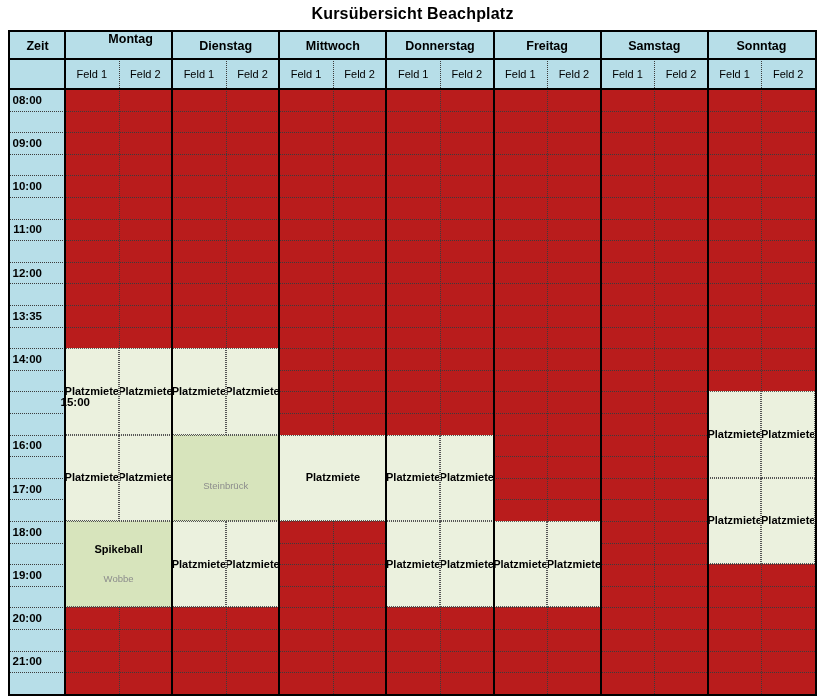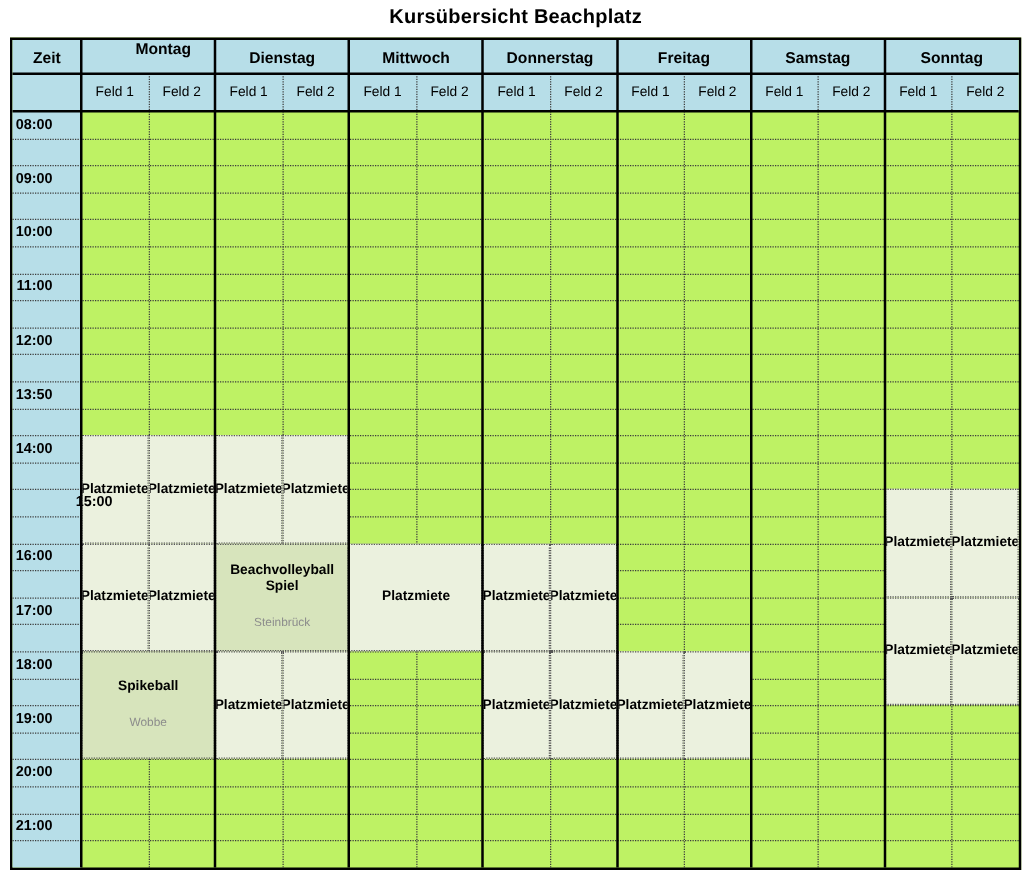--- a/index.html
+++ b/index.html
@@ -2,21 +2,21 @@
 <html style="--header-bg: #b7dee8; --rental-bg: #ebf1de; --course-bg: #d7e4bc; --sub-text: #8c8c8c; --grid: #3c3c3c;"><head>
 <meta charset="utf-8">
 <style>
   html,body{margin:0;padding:0;background:#ffffff;}
   body{width:825px;height:700px;overflow:hidden;position:relative;
        font-family:"Liberation Sans","DejaVu Sans",sans-serif;color:#000;}
   .canvas{position:absolute;left:0;top:0;width:825px;height:700px;background:#fff;}
   .title{position:absolute;left:0;top:5px;width:100%;text-align:center;
          font-size:16px;font-weight:bold;letter-spacing:.2px;}
   .table{position:absolute;left:8px;top:30px;width:805px;height:662px;
-         border:2px solid #000;background:#bef264;}
+         border:2px solid #000;background:#b91c1c;}
   .abs{position:absolute;box-sizing:border-box;}
   .hdr-bg{background:var(--header-bg);z-index:0;}
   .time-col{background:var(--header-bg);z-index:0;}
   .hline-dot{border-top:1px dotted var(--grid);height:0;z-index:1;}
   .vline-dot{border-left:1px dotted var(--grid);width:0;z-index:1;}
   .hline-solid{background:#000;z-index:5;}
   .vline-solid{background:#000;z-index:5;}
   .lbl{display:flex;align-items:center;justify-content:center;z-index:4;
        white-space:nowrap;}
   .day-lbl{font-size:12.5px;font-weight:bold;}
@@ -95,21 +95,21 @@
       <div class="abs lbl feld-lbl" style="left: 590.714px; top: 27px; width: 53.5714px; height: 30px;">Feld 1</div>
       <div class="abs lbl feld-lbl" style="left: 644.286px; top: 27px; width: 53.5714px; height: 30px;">Feld 2</div>
       <div class="abs lbl day-lbl" style="left: 697.857px; top: 0px; width: 107.143px; height: 27px;">Sonntag</div>
       <div class="abs lbl feld-lbl" style="left: 697.857px; top: 27px; width: 53.5714px; height: 30px;">Feld 1</div>
       <div class="abs lbl feld-lbl" style="left: 751.429px; top: 27px; width: 53.5714px; height: 30px;">Feld 2</div>
       <div class="abs lbl time-lbl" style="left: 0px; top: 57px; width: 53px; height: 21.6px;">08:00</div>
       <div class="abs lbl time-lbl" style="left: 0px; top: 100.2px; width: 53px; height: 21.6px;">09:00</div>
       <div class="abs lbl time-lbl" style="left: 0px; top: 143.4px; width: 53px; height: 21.6px;">10:00</div>
       <div class="abs lbl time-lbl" style="left: 0px; top: 186.6px; width: 53px; height: 21.6px;">11:00</div>
       <div class="abs lbl time-lbl" style="left: 0px; top: 229.8px; width: 53px; height: 21.6px;">12:00</div>
-      <div class="abs lbl time-lbl" style="left: 0px; top: 273px; width: 53px; height: 21.6px;">13:50</div>
+      <div class="abs lbl time-lbl" style="left: 0px; top: 273px; width: 53px; height: 21.6px;">13:35</div>
       <div class="abs lbl time-lbl" style="left: 0px; top: 316.2px; width: 53px; height: 21.6px;">14:00</div>
       <div class="abs lbl time-lbl" style="left: 0px; top: 359.4px; width: 53px; height: 21.6px; margin-left: 48px;">15:00</div>
       <div class="abs lbl time-lbl" style="left: 0px; top: 402.6px; width: 53px; height: 21.6px;">16:00</div>
       <div class="abs lbl time-lbl" style="left: 0px; top: 445.8px; width: 53px; height: 21.6px;">17:00</div>
       <div class="abs lbl time-lbl" style="left: 0px; top: 489px; width: 53px; height: 21.6px;">18:00</div>
       <div class="abs lbl time-lbl" style="left: 0px; top: 532.2px; width: 53px; height: 21.6px;">19:00</div>
       <div class="abs lbl time-lbl" style="left: 0px; top: 575.4px; width: 53px; height: 21.6px;">20:00</div>
       <div class="abs lbl time-lbl" style="left: 0px; top: 618.6px; width: 53px; height: 21.6px;">21:00</div>
       <div class="abs block rental" style="left: 55px; top: 316.2px; width: 53.5714px; height: 86.4px;">
         <div class="b-title">Platzmiete</div>
@@ -127,21 +127,20 @@
         <div class="b-title">Spikeball</div>
         <div class="b-sub">Wobbe</div>
       </div>
       <div class="abs block rental" style="left: 162.143px; top: 316.2px; width: 53.5714px; height: 86.4px;">
         <div class="b-title">Platzmiete</div>
       </div>
       <div class="abs block rental" style="left: 215.714px; top: 316.2px; width: 53.5714px; height: 86.4px;">
         <div class="b-title">Platzmiete</div>
       </div>
       <div class="abs block course" style="left: 162.143px; top: 402.6px; width: 107.143px; height: 86.4px;">
-        <div class="b-title">Beachvolleyball Spiel</div>
         <div class="b-sub">Steinbrück</div>
       </div>
       <div class="abs block rental" style="left: 162.143px; top: 489px; width: 53.5714px; height: 86.4px;">
         <div class="b-title">Platzmiete</div>
       </div>
       <div class="abs block rental" style="left: 215.714px; top: 489px; width: 53.5714px; height: 86.4px;">
         <div class="b-title">Platzmiete</div>
       </div>
       <div class="abs block rental" style="left: 269.286px; top: 402.6px; width: 107.143px; height: 86.4px;">
         <div class="b-title">Platzmiete</div>

